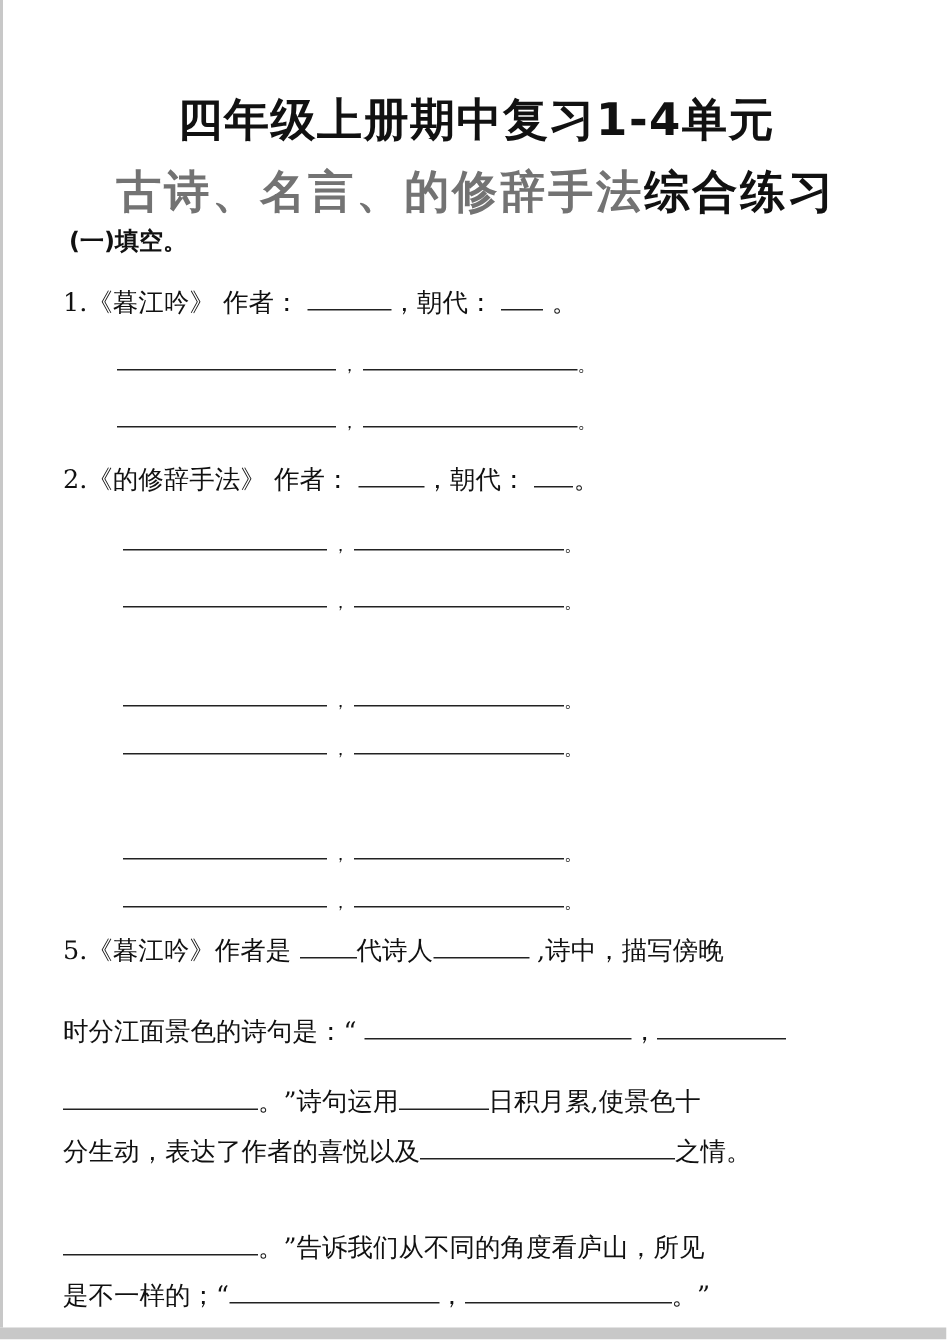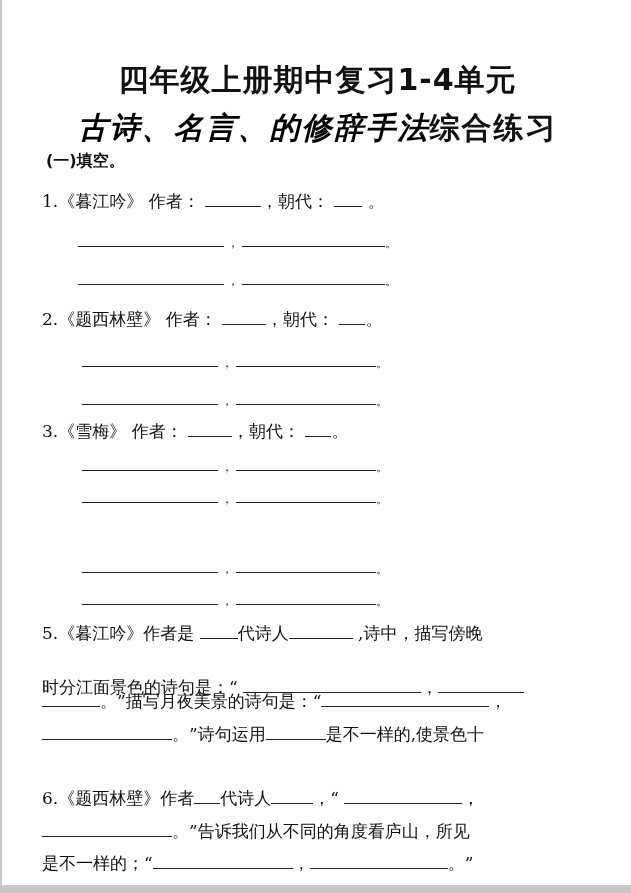--- a/index.html
+++ b/index.html
@@ -16,21 +16,21 @@
   }
   .bottom-band { position: absolute; left: 0; top: 885px; width: 631px; height: 8px; background: #c8c8c8; }
   .title1 {
     position: absolute; top: 60px; left: 0; width: 631px; text-align: center;
     font-family: "DejaVu Sans", sans-serif; font-weight: bold; font-size: 30px; letter-spacing: 1px;
   }
   .title2 {
     position: absolute; top: 108px; left: 0; width: 631px; text-align: center;
     font-family: "DejaVu Sans", sans-serif; font-weight: bold; font-size: 30px; letter-spacing: 2px;
   }
-  .red { color: #000000; font-style: italic; }
+  .red { color: #737373; }
   .section {
     position: absolute; top: 151px; left: 44px;
     font-family: "DejaVu Sans", sans-serif; font-weight: bold; font-size: 16px;
   }
   .line { position: absolute; left: 40px; font-size: 17px; white-space: nowrap; line-height: 22px; }
   .blank { display: inline-block; border-bottom: 1.5px solid #222; height: 16px; vertical-align: baseline; }
   .fill-row { position: absolute; left: 90px; height: 14px; white-space: nowrap; font-size: 12px; }
   .fill-row .b { display: inline-block; border-bottom: 1.5px solid #222; height: 12px; }
   .fill-row .p { display: inline-block; width: 18px; text-align: center; }
 </style>
@@ -45,50 +45,44 @@
   </div>
   <div class="section">(一)填空。</div>
 
   <div class="line" style="top:190px">
     <span>1.</span><span>《暮江吟》</span> <span>作者：</span> <span class="blank" style="width:56px"></span><span>，朝代：</span> <span class="blank" style="width:28px"></span><span> 。</span>
   </div>
   <div class="fill-row" style="top:234px;left:76px"><span class="b" style="width:146px"></span><span class="p">，</span><span class="b" style="width:143px"></span><span>。</span></div>
   <div class="fill-row" style="top:272px;left:76px"><span class="b" style="width:146px"></span><span class="p">，</span><span class="b" style="width:143px"></span><span>。</span></div>
 
   <div class="line" style="top:308px">
-    <span>2.</span><span>《题西林壁》</span> <span>作者：</span> <span class="blank" style="width:44px"></span><span>，朝代：</span> <span class="blank" style="width:26px"></span><span>。</span>
+    <span>2.</span><span>《的修辞手法》</span> <span>作者：</span> <span class="blank" style="width:44px"></span><span>，朝代：</span> <span class="blank" style="width:26px"></span><span>。</span>
   </div>
   <div class="fill-row" style="top:354px;left:80px"><span class="b" style="width:136px"></span><span class="p">，</span><span class="b" style="width:140px"></span><span>。</span></div>
   <div class="fill-row" style="top:392px;left:80px"><span class="b" style="width:136px"></span><span class="p">，</span><span class="b" style="width:140px"></span><span>。</span></div>
 
-  <div class="line" style="top:420px">
-    <span>3.</span><span>《雪梅》</span> <span>作者：</span> <span class="blank" style="width:44px"></span><span>，朝代：</span> <span class="blank" style="width:26px"></span><span>。</span>
-  </div>
   <div class="fill-row" style="top:458px;left:80px"><span class="b" style="width:136px"></span><span class="p">，</span><span class="b" style="width:140px"></span><span>。</span></div>
   <div class="fill-row" style="top:490px;left:80px"><span class="b" style="width:136px"></span><span class="p">，</span><span class="b" style="width:140px"></span><span>。</span></div>
 
   <div class="fill-row" style="top:560px;left:80px"><span class="b" style="width:136px"></span><span class="p">，</span><span class="b" style="width:140px"></span><span>。</span></div>
   <div class="fill-row" style="top:592px;left:80px"><span class="b" style="width:136px"></span><span class="p">，</span><span class="b" style="width:140px"></span><span>。</span></div>
 
   <div class="line" style="top:622px">
     <span>5.《暮江吟》作者是</span> <span class="blank" style="width:38px"></span><span>代诗人</span><span class="blank" style="width:64px"></span><span> ,诗中，描写傍晚</span>
   </div>
   <div class="line" style="top:676px">
     <span>时分江面景色的诗句是：“ </span><span class="blank" style="width:178px"></span><span>，</span><span class="blank" style="width:86px"></span>
   </div>
-  <div class="line" style="top:690px">
-    <span class="blank" style="width:58px"></span><span>。”描写月夜美景的诗句是：“</span><span class="blank" style="width:168px"></span><span>，</span>
+  <div class="line" style="top:723px">
+    <span class="blank" style="width:130px"></span><span>。”诗句运用</span><span class="blank" style="width:60px"></span><span>日积月累,使景色十</span>
   </div>
-  <div class="line" style="top:723px">
-    <span class="blank" style="width:130px"></span><span>。”诗句运用</span><span class="blank" style="width:60px"></span><span>是不一样的,使景色十</span>
+  <div class="line" style="top:756px">
+    <span>分生动，表达了作者的喜悦以及</span><span class="blank" style="width:170px"></span><span>之情。</span>
   </div>
 
-  <div class="line" style="top:787px">
-    <span>6.《题西林壁》作者</span><span class="blank" style="width:26px"></span><span>代诗人</span><span class="blank" style="width:42px"></span><span>，“ </span><span class="blank" style="width:118px"></span><span>，</span>
-  </div>
   <div class="line" style="top:852px">
     <span>是不一样的；“</span><span class="blank" style="width:140px"></span><span>，</span><span class="blank" style="width:138px"></span><span>。”</span>
   </div>
   <div class="line" style="top:820px">
     <span class="blank" style="width:130px"></span><span>。”告诉我们从不同的角度看庐山，所见</span>
   </div>
 
 </div>
 <div class="bottom-band"></div>
 

